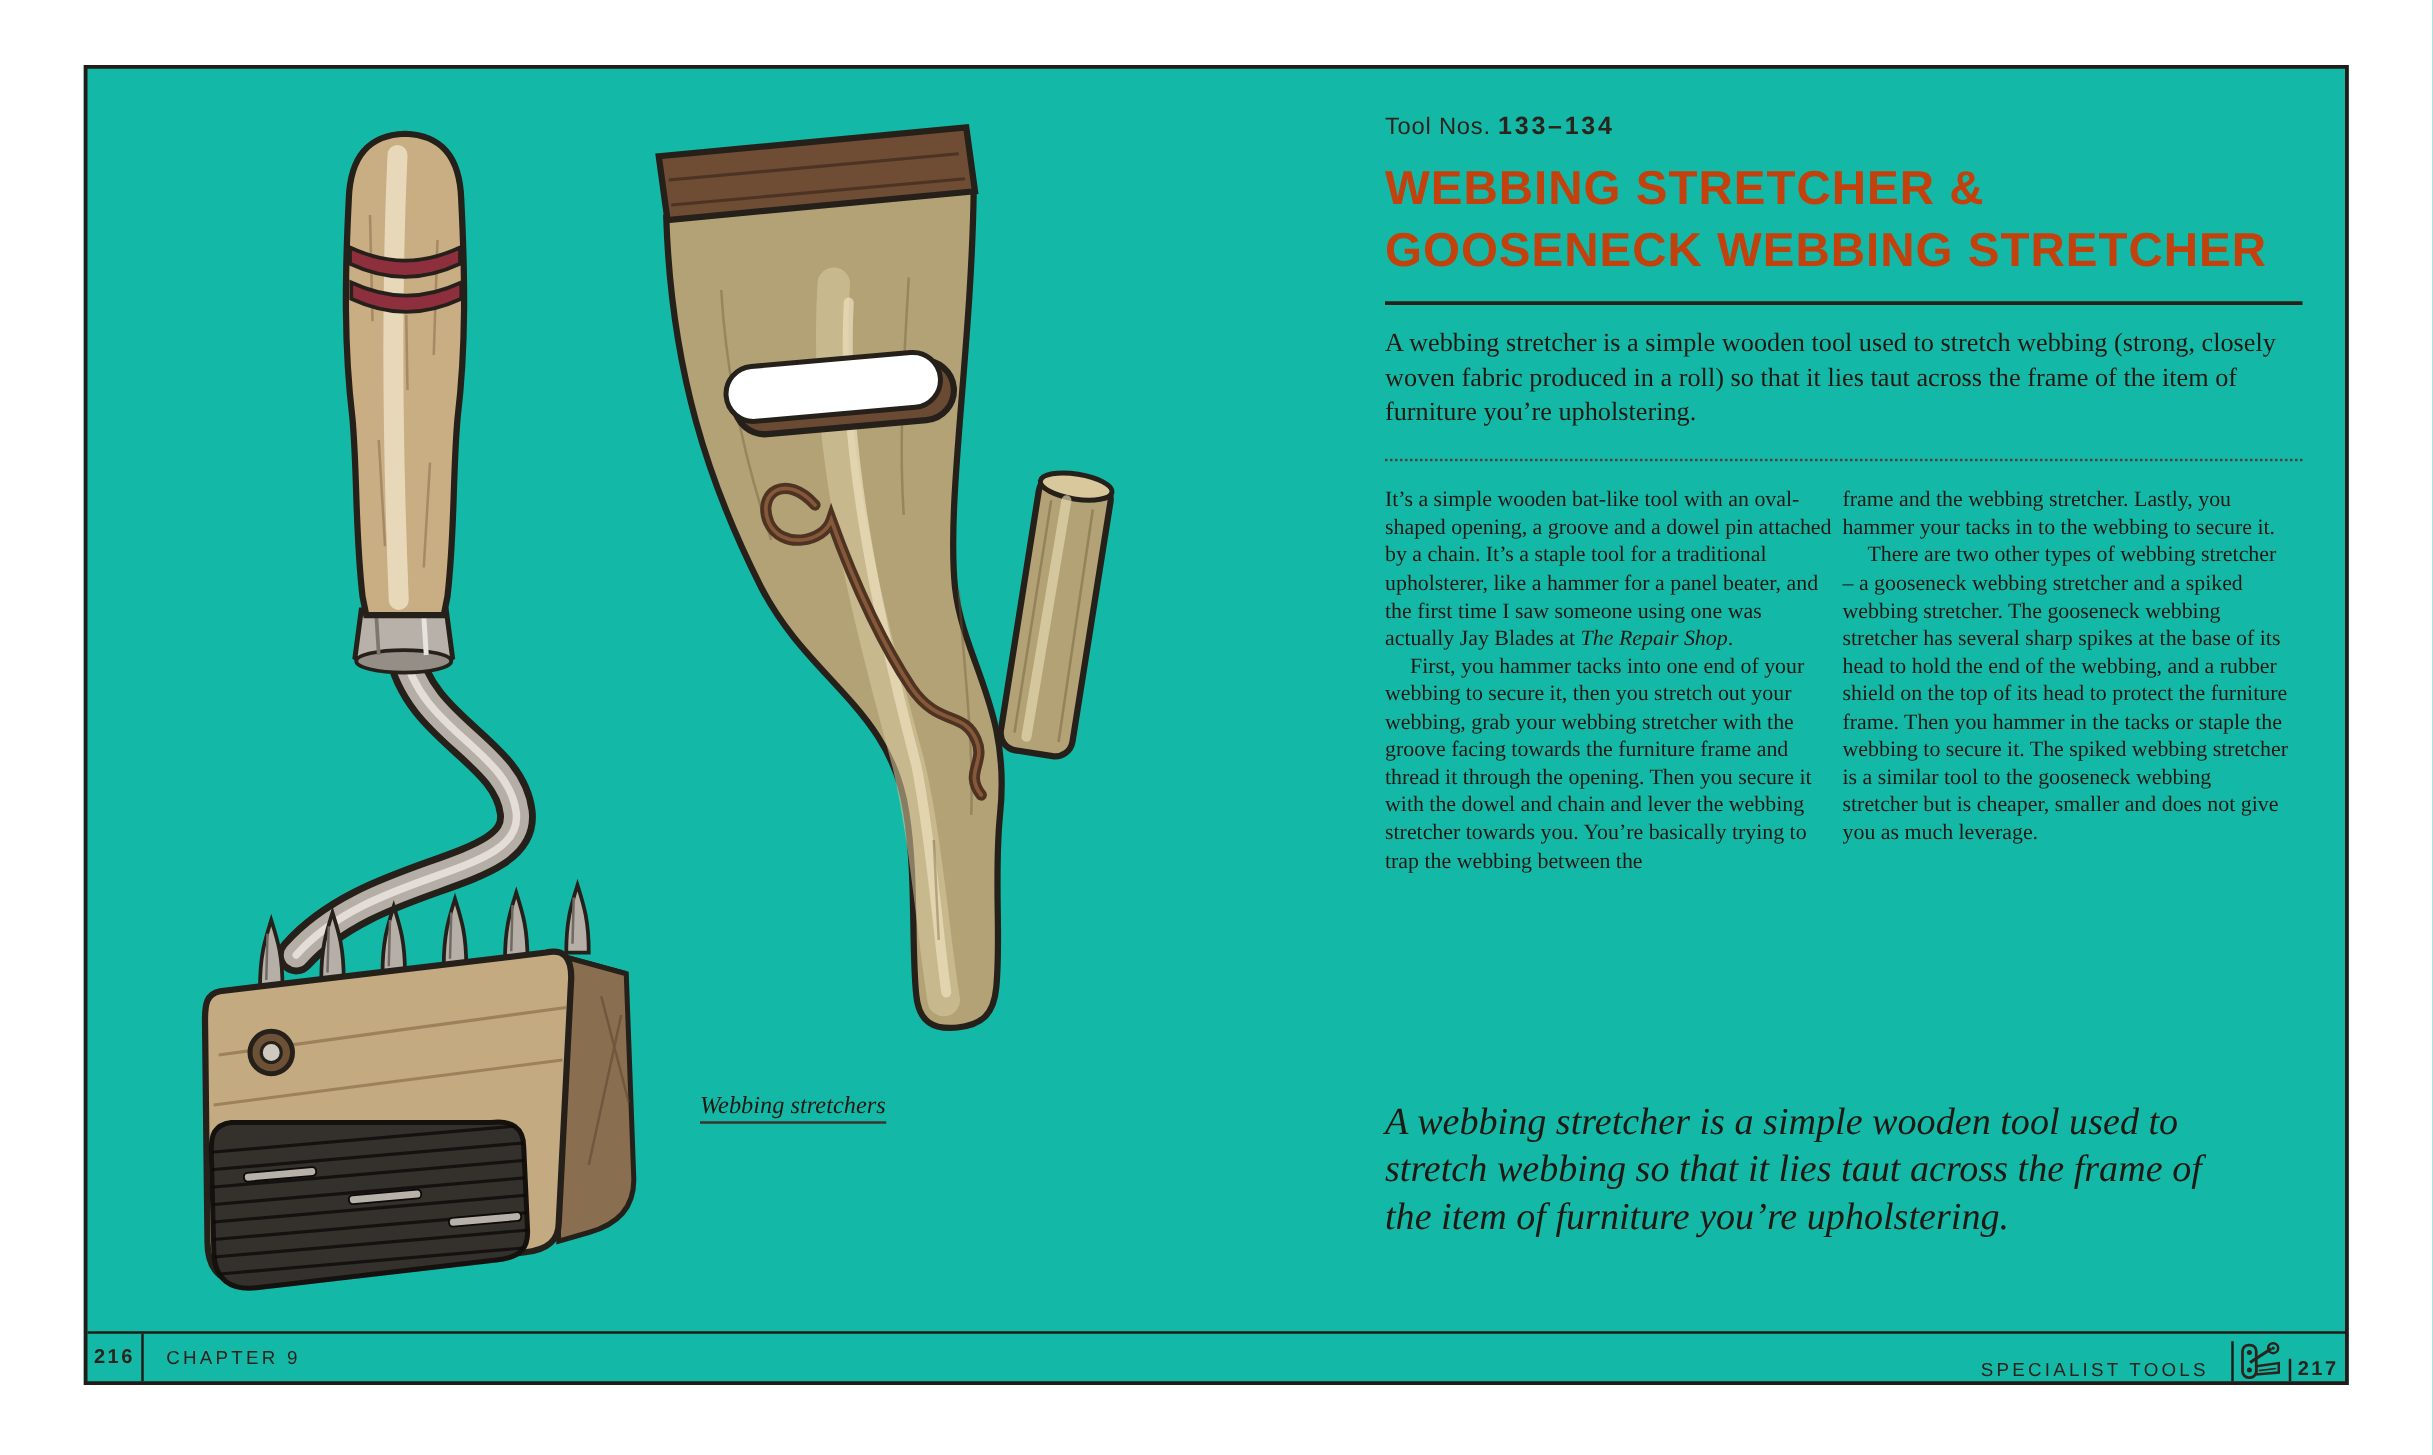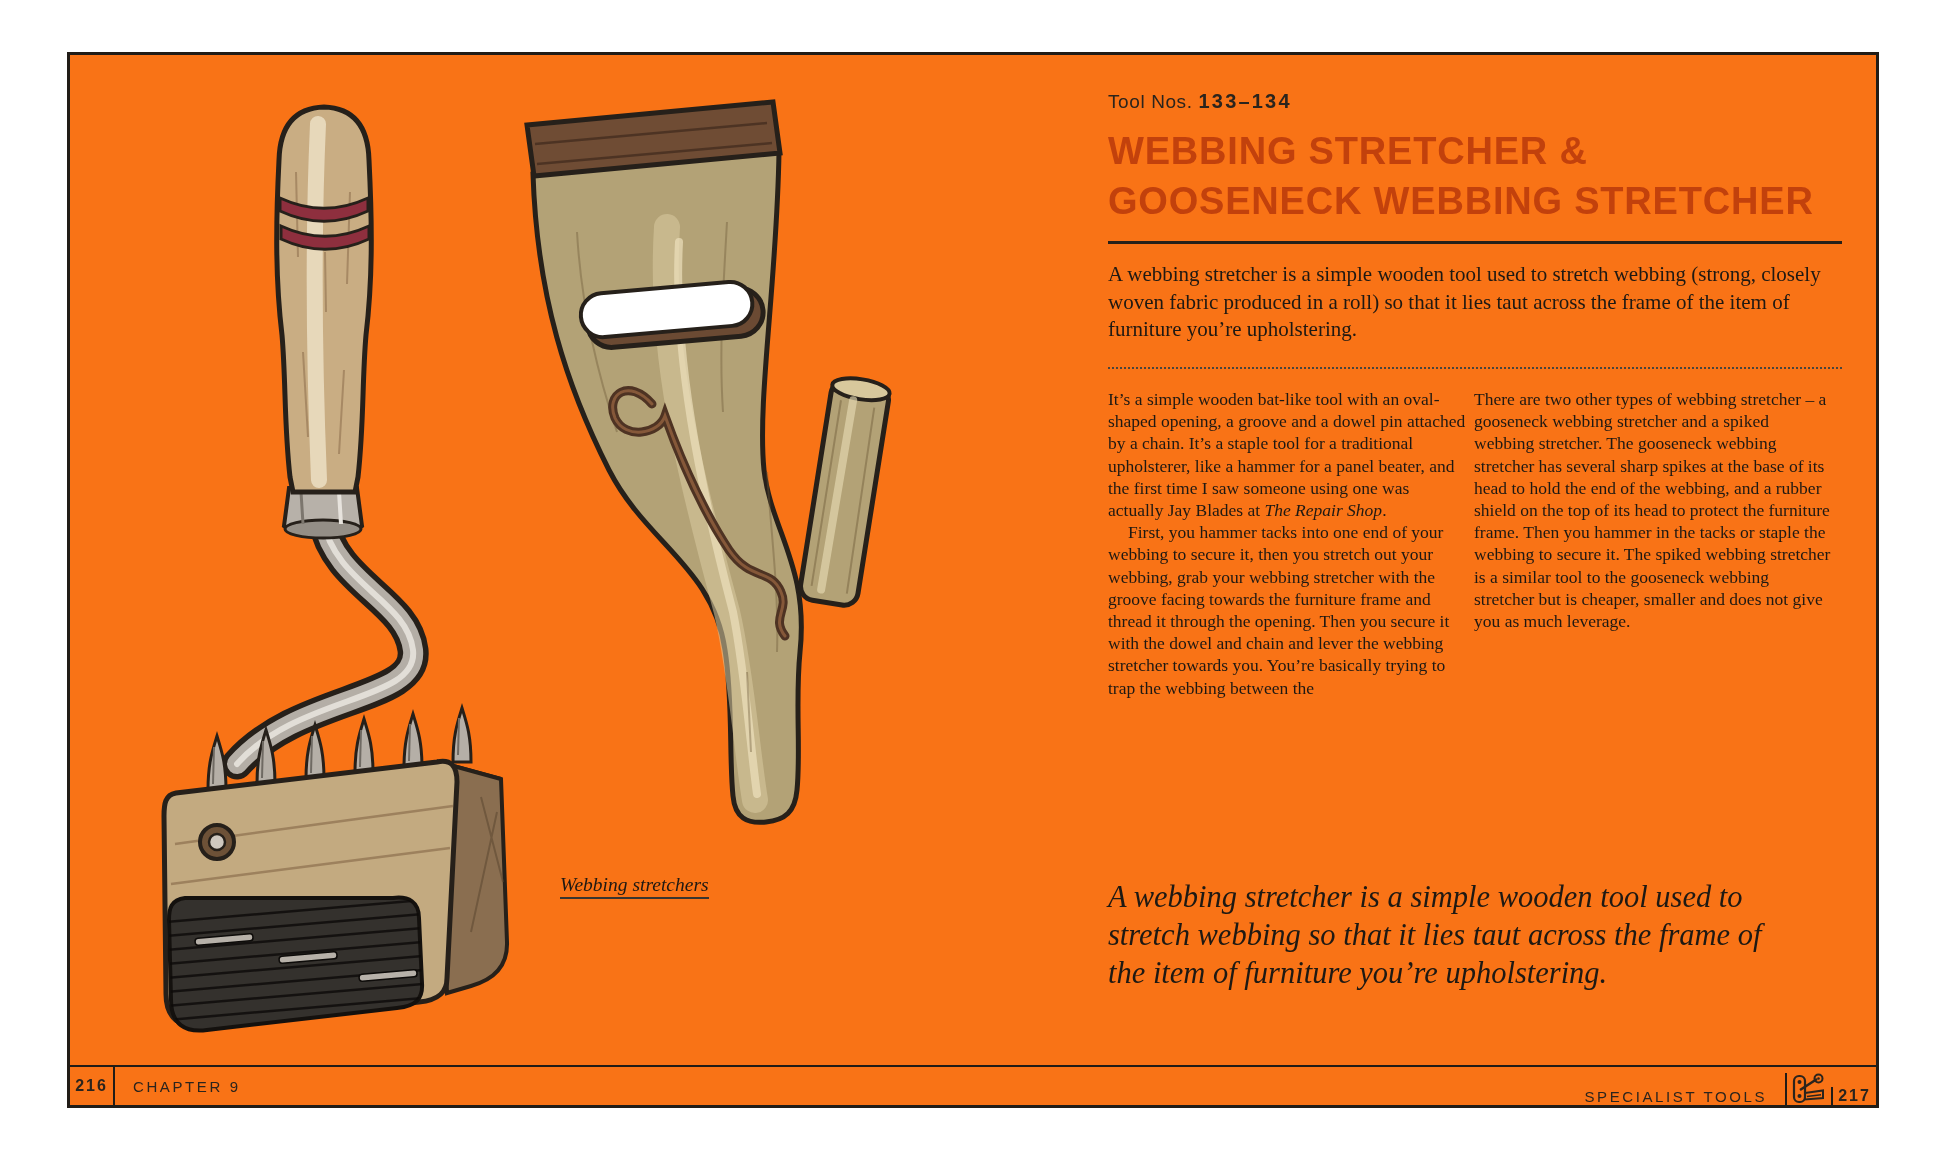--- a/index.html
+++ b/index.html
@@ -3,21 +3,21 @@
 <meta charset="utf-8">
 <style>
   * { margin:0; padding:0; box-sizing:border-box; }
   body { background:#ffffff; }
   .spread {
     position:relative; width:1946px; height:1164px; background:#ffffff;
     color:#262019; font-family:"Liberation Serif", serif; overflow:hidden;
   }
   .frame {
     position:absolute; left:67px; top:52px; width:1812px; height:1056px;
-    border:3px solid #211c17; background:#f97316;
+    border:3px solid #211c17; background:#14b8a6;
   }
   
   .tool-nos {
     position:absolute; left:1108px; top:90px;
     font-family:"Liberation Sans", sans-serif; font-size:19px; color:#2b241d;
     letter-spacing:0.6px;
   }
   .tool-nos .nums { font-weight:bold; letter-spacing:2.2px; font-size:20px; }
   .page-title {
     position:absolute; left:1108px; top:126px; width:760px;
@@ -235,18 +235,19 @@
   <p class="intro">A webbing stretcher is a simple wooden tool used to stretch webbing (strong, closely woven fabric produced in a roll) so that it lies taut across the frame of the item of furniture you’re upholstering.</p>
 
   <div class="dotted-rule"></div>
 
   <div class="columns">
     <div class="col">
       <p><span>It’s a simple wooden bat-like tool with an oval-shaped opening, a groove and a dowel pin attached by a chain. It’s a staple tool for a traditional upholsterer, like a hammer for a panel beater, and the first time I saw someone using one was actually Jay Blades at </span><i>The Repair Shop</i><span>.</span></p>
       <p>First, you hammer tacks into one end of your webbing to secure it, then you stretch out your webbing, grab your webbing stretcher with the groove facing towards the furniture frame and thread it through the opening. Then you secure it with the dowel and chain and lever the webbing stretcher towards you. You’re basically trying to trap the webbing between the</p>
     </div>
     <div class="col">
+      <p>frame and the webbing stretcher. Lastly, you hammer your tacks in to the webbing to secure it.</p>
       <p>There are two other types of webbing stretcher – a gooseneck webbing stretcher and a spiked webbing stretcher. The gooseneck webbing stretcher has several sharp spikes at the base of its head to hold the end of the webbing, and a rubber shield on the top of its head to protect the furniture frame. Then you hammer in the tacks or staple the webbing to secure it. The spiked webbing stretcher is a similar tool to the gooseneck webbing stretcher but is cheaper, smaller and does not give you as much leverage.</p>
     </div>
   </div>
 
   <div class="pull-quote">A webbing stretcher is a simple wooden tool used to stretch webbing so that it lies taut across the frame of the item of furniture you’re upholstering.</div>
 </div>
 
 </body></html>

